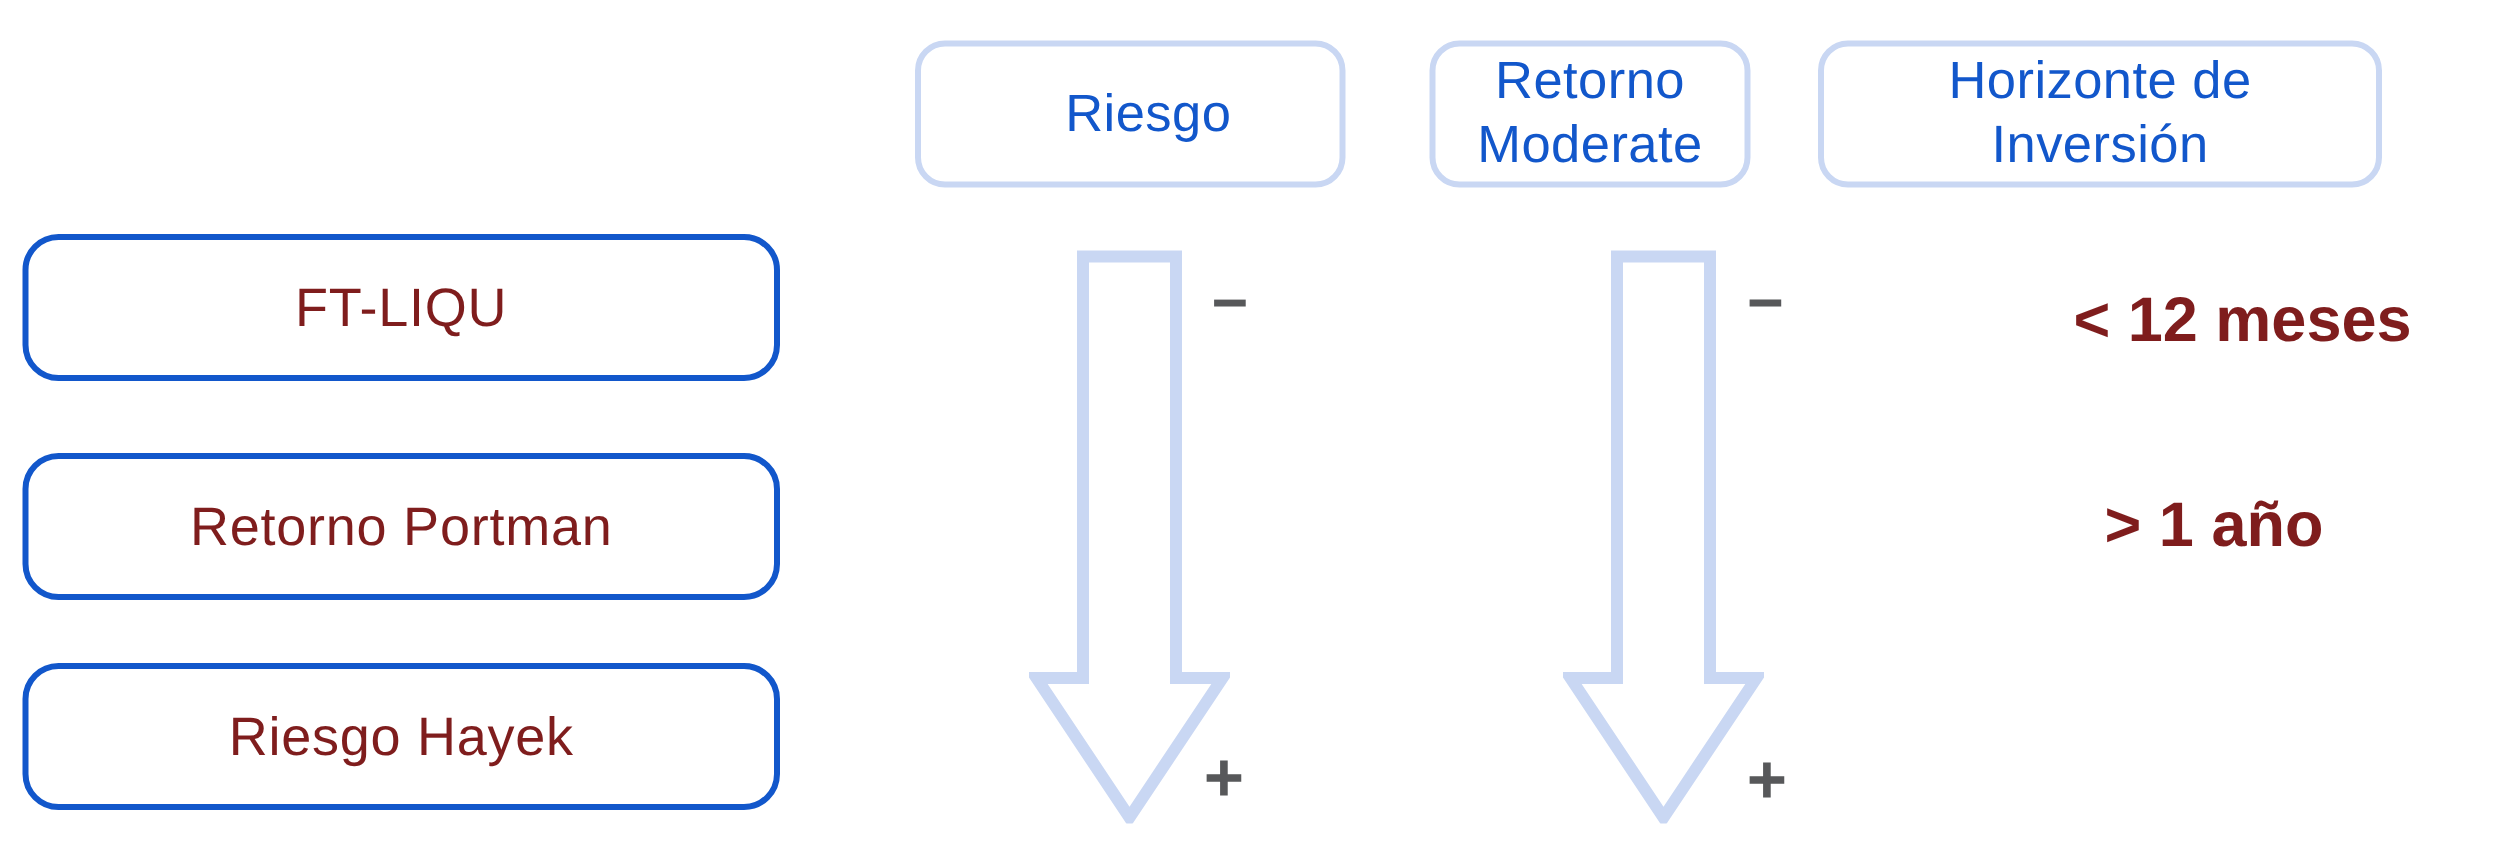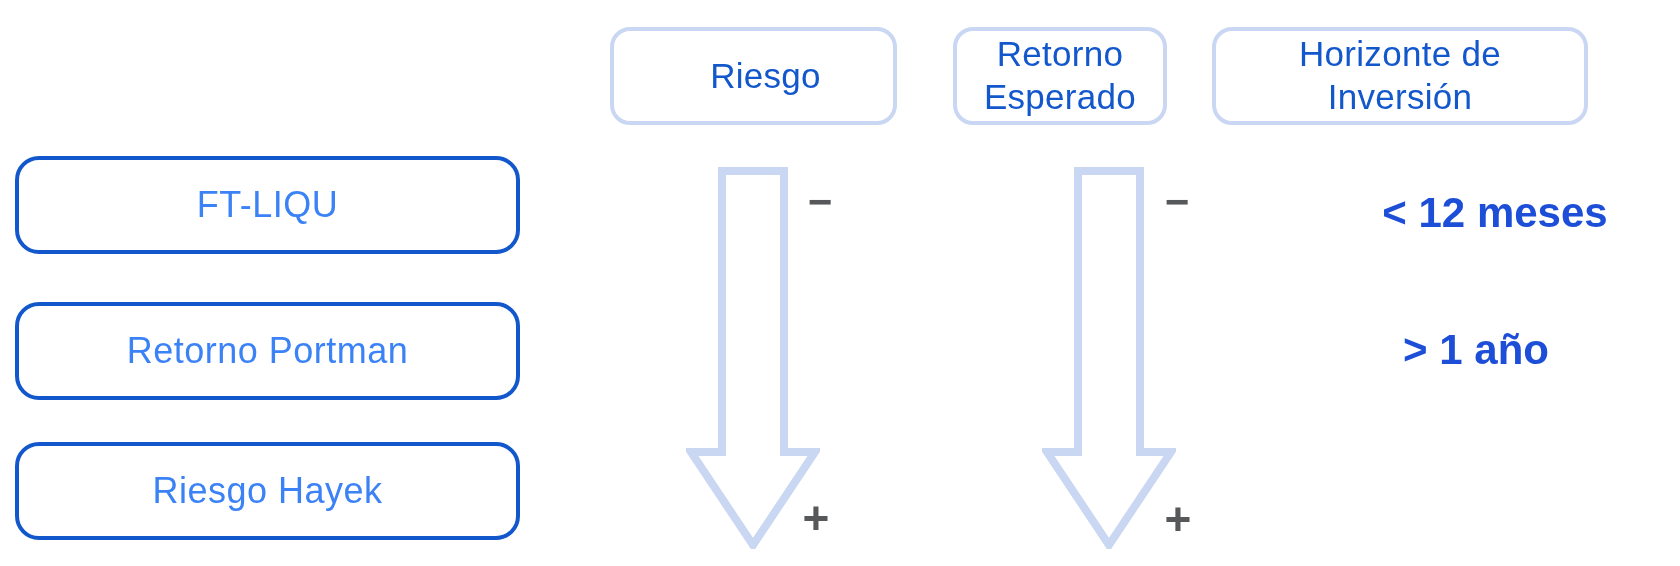--- a/index.html
+++ b/index.html
@@ -12,54 +12,54 @@
     border:4px solid #C9D7F3;border-radius:20px;background:#ffffff;
     color:#1257CB;font-size:35px;line-height:1.22;letter-spacing:.3px;
     display:flex;align-items:center;justify-content:center;text-align:center;padding-left:24px;
   }
   #col-risk{left:610px;width:287px;}
   #col-return{left:953px;width:214px;padding:0 10px;}
   #col-horizon{left:1212px;width:376px;padding:0 38px;}
   .fund-box{
     position:absolute;left:15px;width:505px;height:98px;box-sizing:border-box;
     border:4px solid #1257CB;border-radius:24px;background:#ffffff;
-    color:#3b82f6;font-size:36px;letter-spacing:.5px;
+    color:#7f1d1d;font-size:36px;letter-spacing:.5px;
     display:flex;align-items:center;justify-content:center;text-align:center;
   }
   #fund-1{top:156px;}
   #fund-2{top:302px;}
   #fund-3{top:442px;}
   .arrow{position:absolute;width:134px;height:383px;}
   #arrow-risk{left:686px;top:166px;}
   #arrow-return{left:1042px;top:166px;}
   .marker{
     position:absolute;transform:translate(-50%,-50%);
     color:#57585A;font-weight:800;line-height:1;
   }
   .marker.minus{font-size:42px;}
   .marker.plus{font-size:46px;}
   #minus-risk{left:820px;top:202px;}
   #minus-return{left:1177px;top:202px;}
   #plus-risk{left:816px;top:518px;}
   #plus-return{left:1178px;top:519px;}
   .horizon-value{
     position:absolute;transform:translate(-50%,-50%);white-space:nowrap;
-    color:#1d4ed8;font-weight:800;font-size:42px;line-height:1;
+    color:#7f1d1d;font-weight:800;font-size:42px;line-height:1;
   }
   #horizon-1{left:1495px;top:213px;}
   #horizon-2{left:1446px;top:350px;margin-left:30px;}
   #horizon-3{left:1492px;top:490px;}
 </style>
 </head>
 <body>
 
 <div class="stage">
 
   <div class="col-header" id="col-risk">Riesgo</div>
-  <div class="col-header" id="col-return">Retorno Esperado</div>
+  <div class="col-header" id="col-return">Retorno Moderate</div>
   <div class="col-header" id="col-horizon">Horizonte de Inversión</div>
 
   <div class="fund-box" id="fund-1">FT-LIQU</div>
   <div class="fund-box" id="fund-2">Retorno Portman</div>
   <div class="fund-box" id="fund-3">Riesgo Hayek</div>
 
   <svg class="arrow" id="arrow-risk" viewBox="0 0 134 383">
     <polygon points="36,5 98,5 98,286 129,286 67,379 5,286 36,286" fill="#ffffff" stroke="#C9D7F3" stroke-width="8"></polygon>
   </svg>
 

